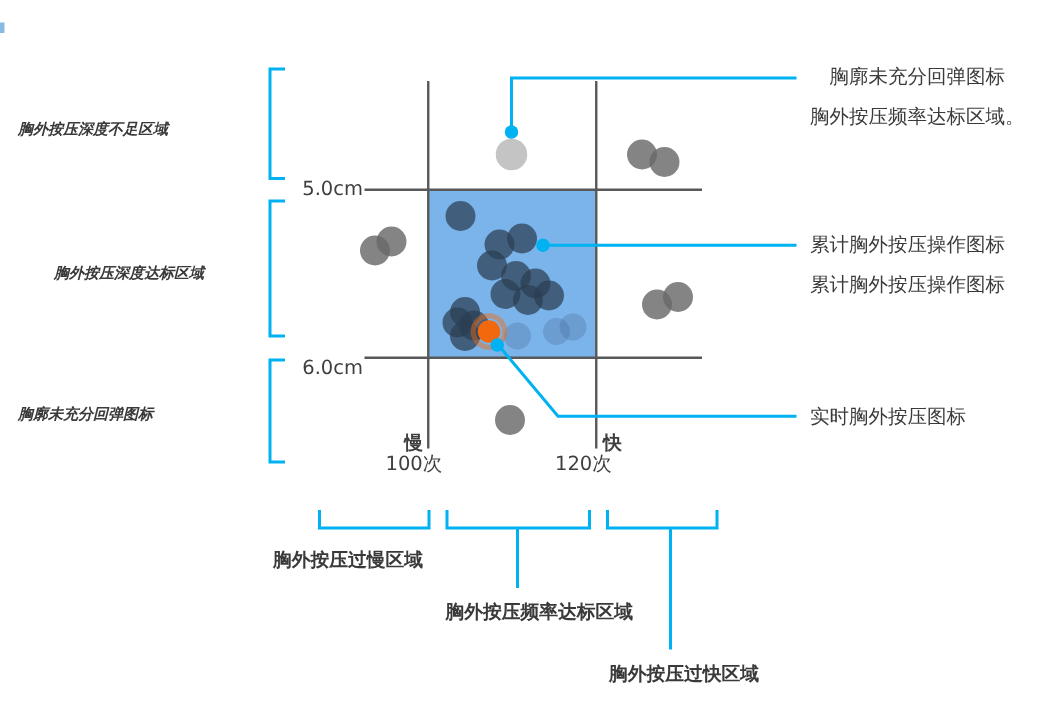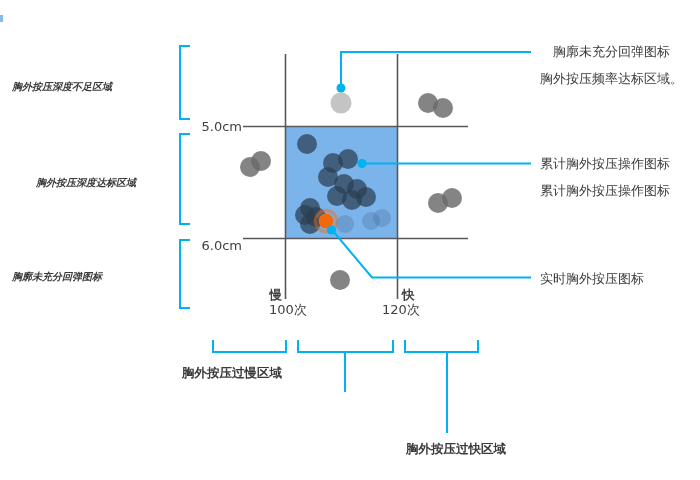--- a/index.html
+++ b/index.html
@@ -7,21 +7,21 @@
          font-family:"DejaVu Sans",sans-serif;overflow:hidden;}
   svg{position:absolute;left:0;top:0;}
   .lbl{position:absolute;color:#3a3a3a;white-space:nowrap;}
   .left-lbl{font-size:10px;font-weight:700;line-height:12px;font-style:italic;}
   .bottom-lbl{font-size:12.5px;font-weight:700;line-height:14px;}
   .ann{position:absolute;left:540px;font-size:13px;font-weight:500;
        line-height:27px;color:#3a3a3a;white-space:nowrap;}
   .ann p{margin:0;}
   .tick{font-size:13px;font-weight:400;color:#3f3f3f;line-height:13px;}
   .axis-char{font-size:12.5px;font-weight:600;color:#3f3f3f;line-height:14px;}
-  .ta-r{text-align:right;} .ta-c{text-align:center;}
+  .ta-r{text-align:right;} .ta-c{}
 </style>
 </head>
 <body>
 
 <div class="stage">
 
   <svg id="plot-svg" width="700" height="480" viewBox="0 0 700 480">
 
     <rect x="0" y="15" width="3" height="7" fill="#6aa9e0" opacity="0.8"></rect>
 
@@ -108,15 +108,16 @@
   </div>
   <div class="ann" style="top:150px;">
     <p>累计胸外按压操作图标</p>
     <p>累计胸外按压操作图标</p>
   </div>
   <div class="ann" style="top:265px;">
     <p>实时胸外按压图标</p>
   </div>
 
   <div class="lbl bottom-lbl" style="left:182px;top:366px;">胸外按压过慢区域</div>
+  <div class="lbl bottom-lbl" style="left:297px;top:401px;">胸外按压频率达标区域</div>
   <div class="lbl bottom-lbl" style="left:406px;top:442px;">胸外按压过快区域</div>
 
 </div>
 
 </body></html>

